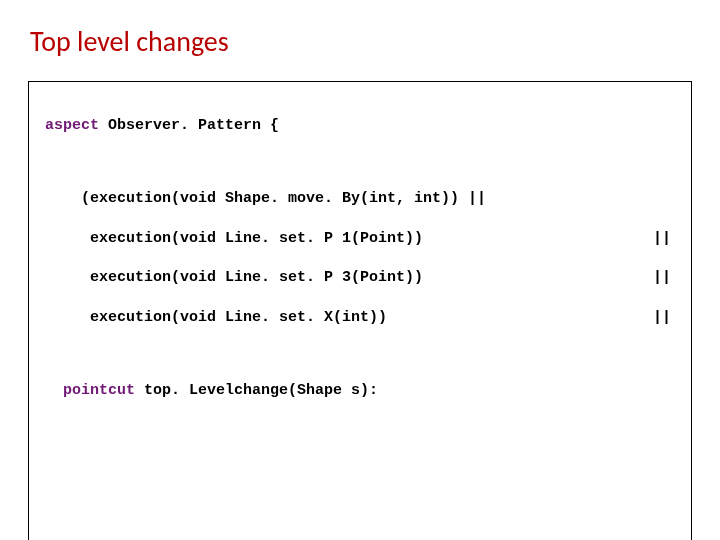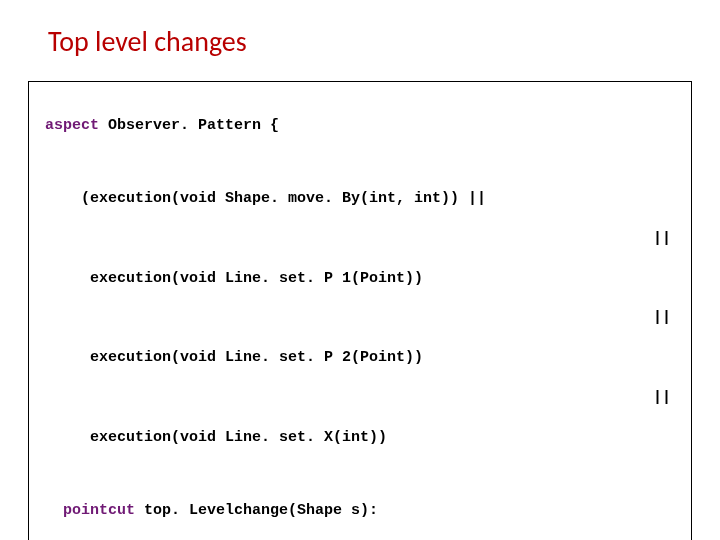--- a/index.html
+++ b/index.html
@@ -15,57 +15,57 @@
     box-sizing: border-box;
     width: 720px;
     height: 540px;
     padding: 20px 28px;
     position: relative;
   }
   .title {
     color: #b80000;
     font-size: 28px;
     font-weight: 400;
-    margin: 4px 0 22px 20px;
+    margin: 4px 0 22px 2px;
     font-family: Calibri, "Trebuchet MS", Arial, sans-serif;
   }
   .codebox {
     border: 1px solid #000;
     padding: 14px 16px 16px 16px;
     font-family: "Courier New", Courier, monospace;
     font-size: 15px;
     line-height: 1.32;
     color: #000;
     white-space: pre;
     font-weight: bold;
   }
   .kw { color: #701a75; font-weight: bold; }
   .plain { font-weight: bold; }
   .block { margin: 0; }
   .indent1 { padding-left: 2ch; }
   .indent2 { padding-left: 4ch; }
   .indent3 { padding-left: 5ch; }
   .gap { height: 14px; }
   .line { display: flex; }
-  .ltext { flex: 0 0 auto; margin-top: 40px; }
+  .ltext { flex: 0 0 auto; }
   .rbar  { flex: 1 1 auto; text-align: right; padding-right: 4px; }
 </style>
 </head>
 <body>
 
 <div class="slide">
 
   <div class="title">Top level changes</div>
 
   <div class="codebox">
 <div class="block"><span class="kw">aspect</span><span class="plain"> Observer. Pattern {</span></div>
 <div class="gap"></div>
 <div class="block indent2"><span class="plain">(execution(void Shape. move. By(int, int)) ||</span></div>
 <div class="block indent3 line"><span class="ltext plain">execution(void Line. set. P 1(Point))</span><span class="rbar plain">||</span></div>
-<div class="block indent3 line"><span class="ltext plain">execution(void Line. set. P 2(Point))</span><span class="rbar plain">||</span></div>
+<div class="block indent3 line"><span class="ltext plain">execution(void Line. set. P 3(Point))</span><span class="rbar plain">||</span></div>
 <div class="block indent3 line"><span class="ltext plain">execution(void Line. set. X(int))</span><span class="rbar plain">||</span></div>
 <div class="gap"></div>
 <div class="block indent1"><span class="kw">pointcut</span><span class="plain"> top. Levelchange(Shape s):</span></div>
 <div class="block indent2"></div>
 
 
 
 
 
   </div>

